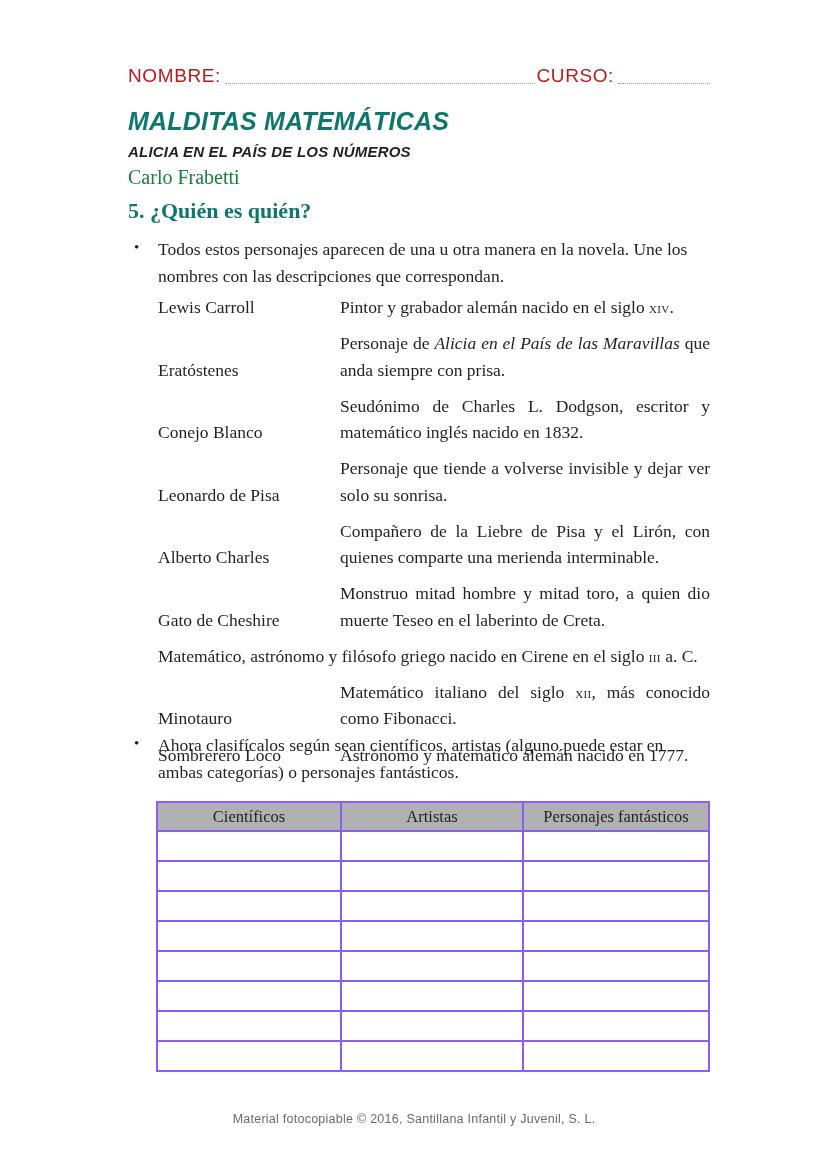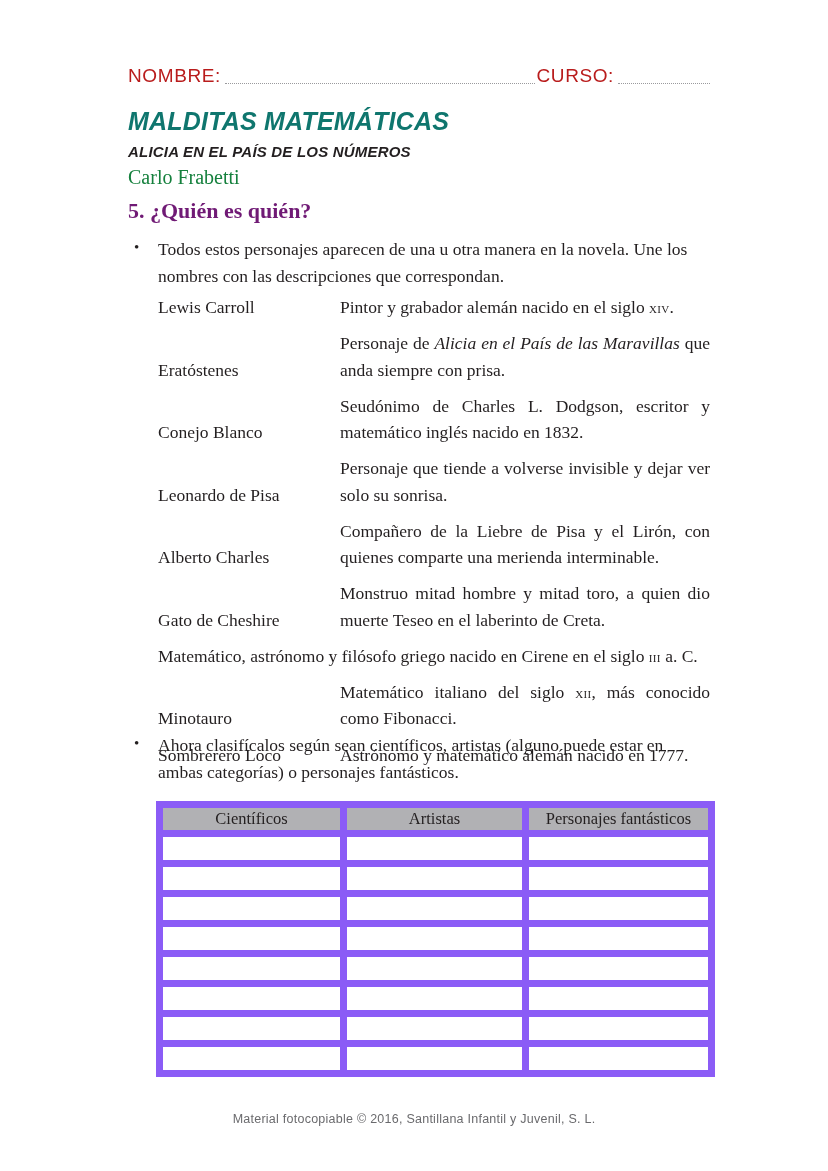--- a/index.html
+++ b/index.html
@@ -88,21 +88,21 @@
   }
 
   
   .activity-heading {
     position: absolute;
     left: 128px;
     top: 198px;
     font-family: "Liberation Serif", "DejaVu Serif", serif;
     font-weight: bold;
     font-size: 22px;
-    color: #701a75;
+    color: #0f766e;
     margin: 0;
     line-height: 1.2;
   }
 
   
   .instruction {
     position: absolute;
     width: 580px;
     font-size: 17.5px;
     line-height: 1.52;
@@ -165,21 +165,21 @@
   .class-table {
     position: absolute;
     left: 156px;
     top: 801px;
     width: 552px;
     border-collapse: collapse;
     table-layout: fixed;
   }
   .class-table th,
   .class-table td {
-    border: 7px solid #8b5cf6;
+    border: 2px solid #8b5cf6;
     height: 30px;
     box-sizing: border-box;
   }
   .class-table th {
     background: #b1b1b4;
     font-family: "Liberation Serif", "DejaVu Serif", serif;
     font-weight: normal;
     font-size: 16.5px;
     color: #231f20;
     text-align: center;

